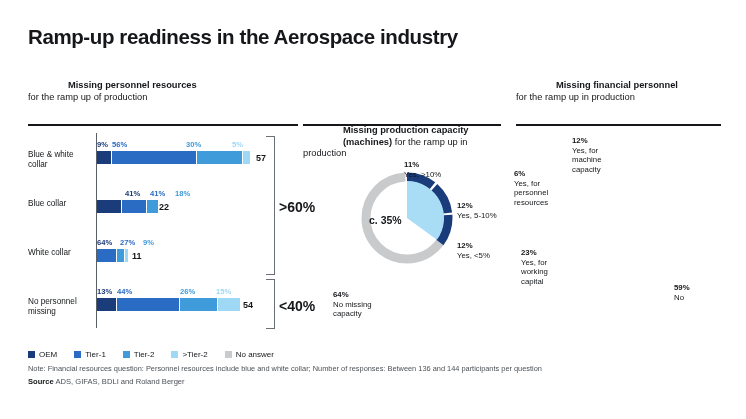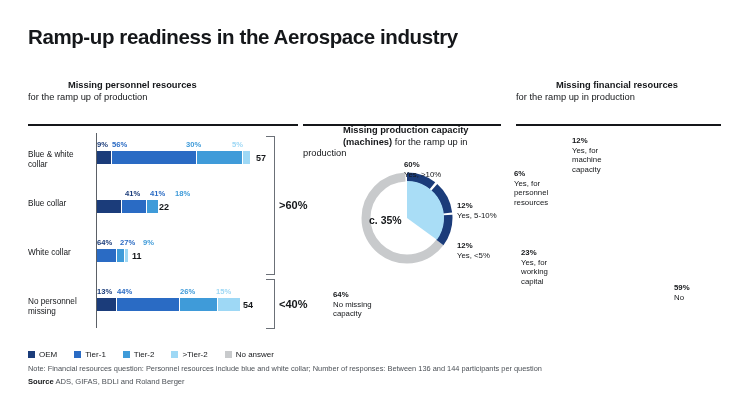--- a/index.html
+++ b/index.html
@@ -44,21 +44,21 @@
   .pcts{position:absolute;left:69px;height:10px;}
   .pct{
     position:absolute;font-size:7.6px;font-weight:bold;white-space:nowrap;
   }
   .tot{
     position:absolute;font-size:9px;font-weight:bold;color:#15171a;
   }
 
   
   .brk{position:absolute;border:1.1px solid #6b7077;border-left:none;}
-  .brklbl{position:absolute;font-size:11px;font-weight:bold;color:#15171a;white-space:nowrap;}
+  .brklbl{position:absolute;font-size:14px;font-weight:bold;color:#15171a;white-space:nowrap;}
 
   
   .donutwrap{position:absolute;}
   .dlbl{position:absolute;font-size:7.8px;line-height:9.6px;color:#15171a;}
   .dlbl .v{font-weight:bold;}
   .dcenter{
     position:absolute;font-size:10.5px;font-weight:bold;color:#15171a;
     white-space:nowrap;
   }
 
@@ -90,21 +90,21 @@
     <div class="panel-head">
       <span class="b">Missing production capacity</span><br>
       <span class="b">(machines)</span><span> for the ramp up in</span><br>
       <span>production</span>
     </div>
   </div>
   <div class="rule" style="left:303px;top:124px;width:198px;"></div>
 
   <div class="panel p3">
     <div class="panel-head">
-      <span class="b">Missing financial resources</span><br>
+      <span class="b">Missing financial personnel</span><br>
       <span>for the ramp up in production</span>
     </div>
   </div>
   <div class="rule" style="left:516px;top:124px;width:205px;"></div>
 
   <div class="barchart">
     <div class="axis"></div>
 
     <div class="barrow" style="top:8px;">
       <div class="cat" style="top:9px;">
@@ -193,21 +193,21 @@
 
       <circle cx="50" cy="50" r="41" fill="none" stroke="#1b3c7a" stroke-width="9" stroke-dasharray="27.4 230.2" stroke-dashoffset="0" transform="rotate(-90 50 50)"></circle>
       <circle cx="50" cy="50" r="41" fill="none" stroke="#1b3c7a" stroke-width="9" stroke-dasharray="29.4 228.2" stroke-dashoffset="-29.8" transform="rotate(-90 50 50)"></circle>
       <circle cx="50" cy="50" r="41" fill="none" stroke="#1b3c7a" stroke-width="9" stroke-dasharray="29.4 228.2" stroke-dashoffset="-61.2" transform="rotate(-90 50 50)"></circle>
 
       <path d="M 50 50 L 50 13 A 37 37 0 0 1 79.9 71.8 Z" fill="#a9ddf6"></path>
     </svg>
     <div class="dcenter" style="left:12px;top:46px;">c. 35%</div>
   </div>
   <div class="dlbl" style="left:404px;top:160px;">
-    <span class="v">60%</span><br>
+    <span class="v">11%</span><br>
     <span>Yes, &gt;10%</span>
   </div>
   <div class="dlbl" style="left:457px;top:201px;">
     <span class="v">12%</span><br>
     <span>Yes, 5-10%</span>
   </div>
   <div class="dlbl" style="left:457px;top:241px;">
     <span class="v">12%</span><br>
     <span>Yes, &lt;5%</span>
   </div>

